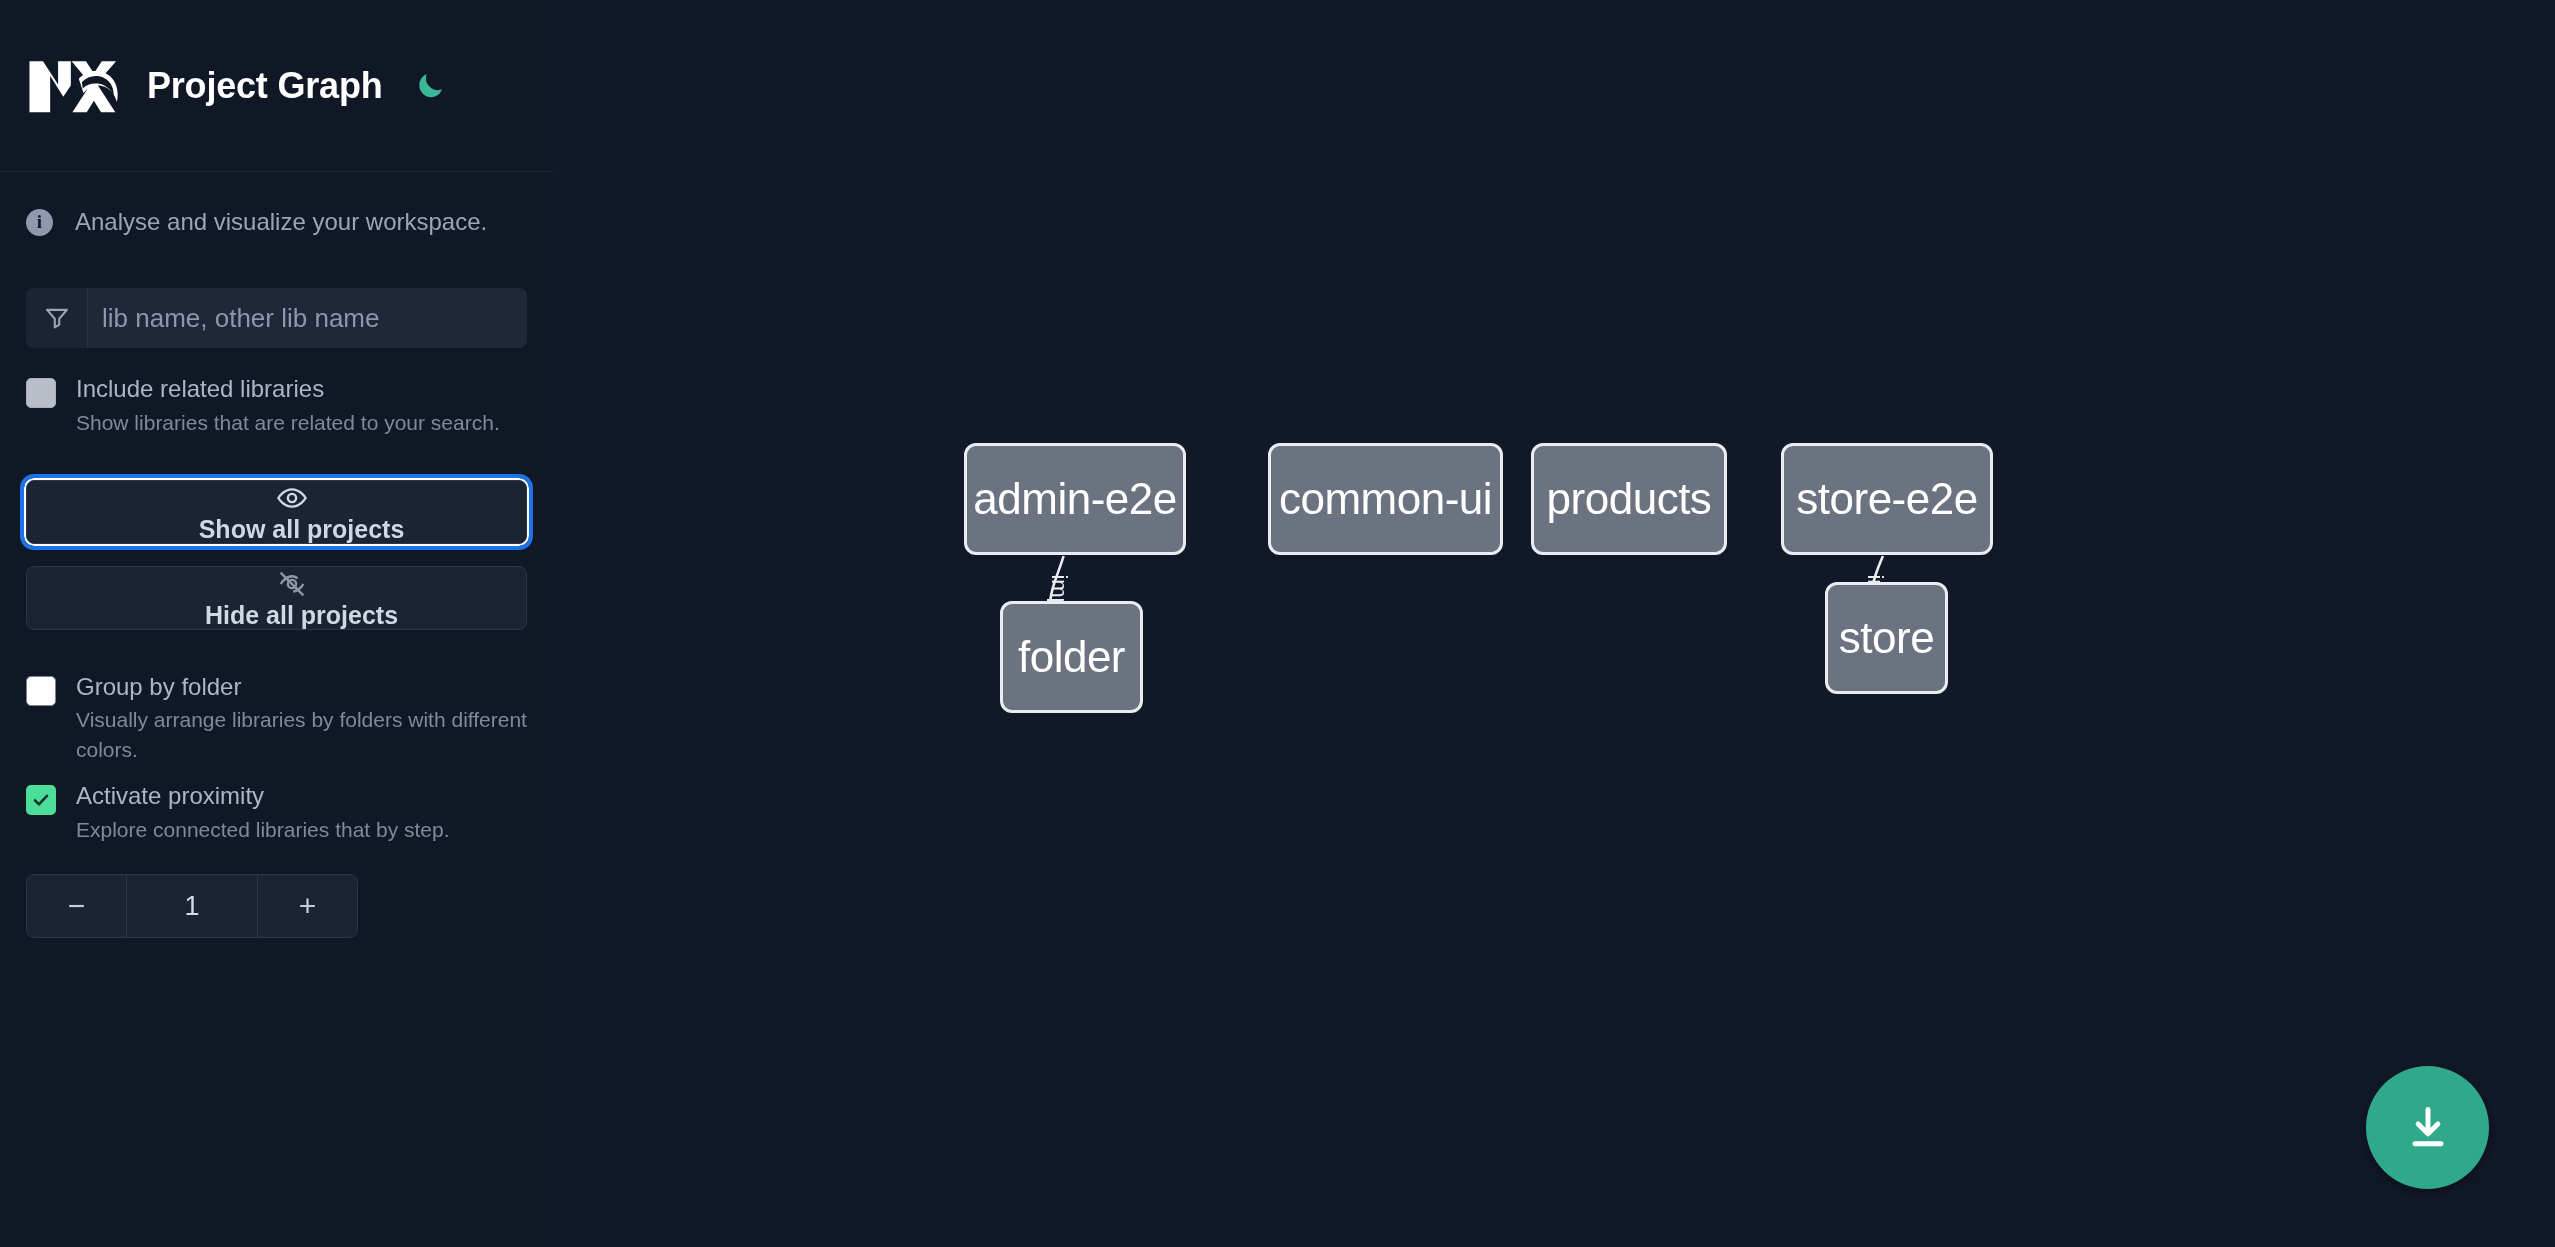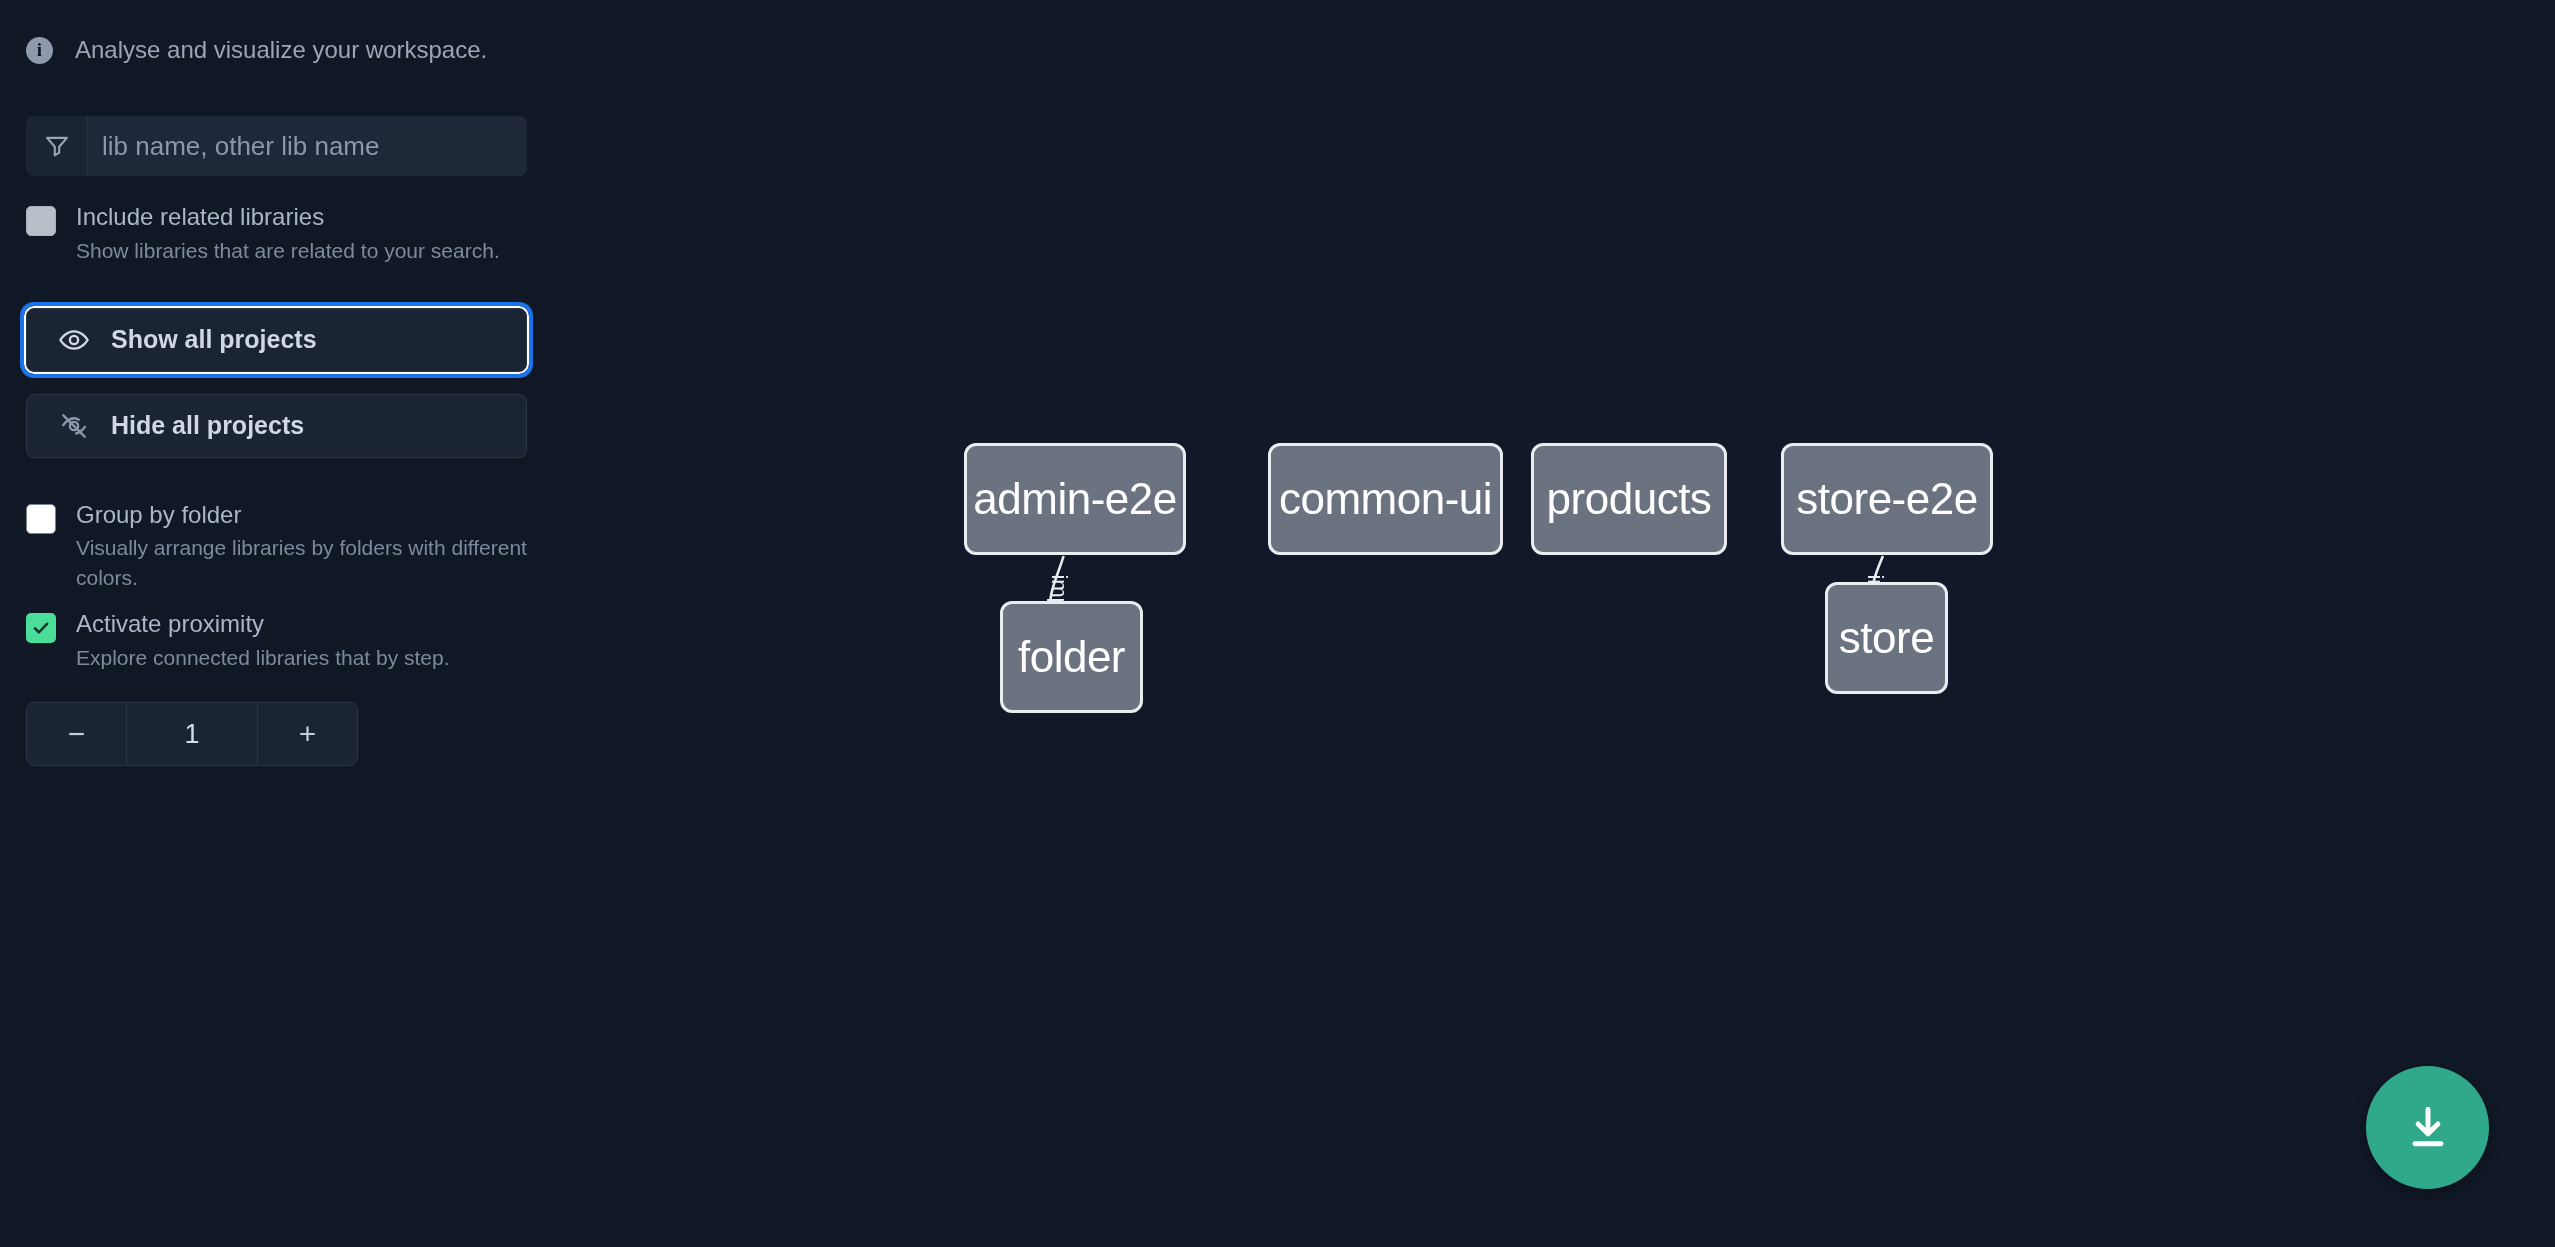--- a/index.html
+++ b/index.html
@@ -106,20 +106,21 @@
     height: 64px; width: 100%;
     border-radius: 8px;
     background: #1b2433;
     border: 1px solid #2a real; 
     display: flex; align-items: center;
     padding-left: 30px;
     cursor: pointer;
   }
   .big-btn {
     border: 1px solid #2c3648;
+    flex-direction: column;
   }
   .big-btn.focused {
     outline: 4px solid #1a73e8;
     outline-offset: 2px;
     box-shadow: 0 0 0 2px #ffffff;
   }
   .big-btn .b-icon {
     width: 34px; height: 34px; flex: 0 0 34px;
     display: flex; align-items: center; justify-content: center;
   }
@@ -208,20 +209,36 @@
     box-shadow: 0 4px 14px rgba(0,0,0,0.35);
   }
 </style>
 </head>
 <body>
 
 <div class="app">
 
   <aside class="sidebar">
 
+    <div class="sidebar-header">
+      <span class="nx-logo">
+        <svg viewBox="0 0 120 78" width="96" height="62" aria-hidden="true">
+          <path fill="#ffffff" d="M4 72V8h17l19 29V8h16v30.5l-9.5 14L30 26v46H4z"></path>
+          <path fill="#ffffff" d="M57 8h18l10 15 10-15h18L88.5 36 112 72H94L85 57.5 76 72H58l23-35.5L57 8z"></path>
+          <path fill="#ffffff" d="M66 30c12-14 34-13 44 2 5 8 6 18 4 27-3-10-9-18-19-20-9-2-18 2-23 9l-6-18z"></path>
+          <path fill="#101826" d="M70 34c10-11 28-10 36 2 3 5 4 10 4 15-4-8-11-14-20-15-7-1-14 1-19 6l-1-8z"></path>
+        </svg>
+      </span>
+      <span class="app-title">Project Graph</span>
+      <span class="theme-toggle">
+        <svg viewBox="0 0 24 24" width="32" height="32" aria-hidden="true">
+          <path fill="#3ab795" d="M21 14.5A9 9 0 0 1 9.5 3 9.2 9.2 0 0 0 4 11.5 9 9 0 0 0 13 20.5a9.2 9.2 0 0 0 8-6z"></path>
+        </svg>
+      </span>
+    </div>
 
     <div class="tagline">
       <span class="info-icon">i</span>
       <span class="tagline-text">Analyse and visualize your workspace.</span>
     </div>
 
     <div class="filter-row">
       <div class="filter-box">
         <span class="filter-icon-cell">
           <svg viewBox="0 0 24 24" width="28" height="28" aria-hidden="true">

